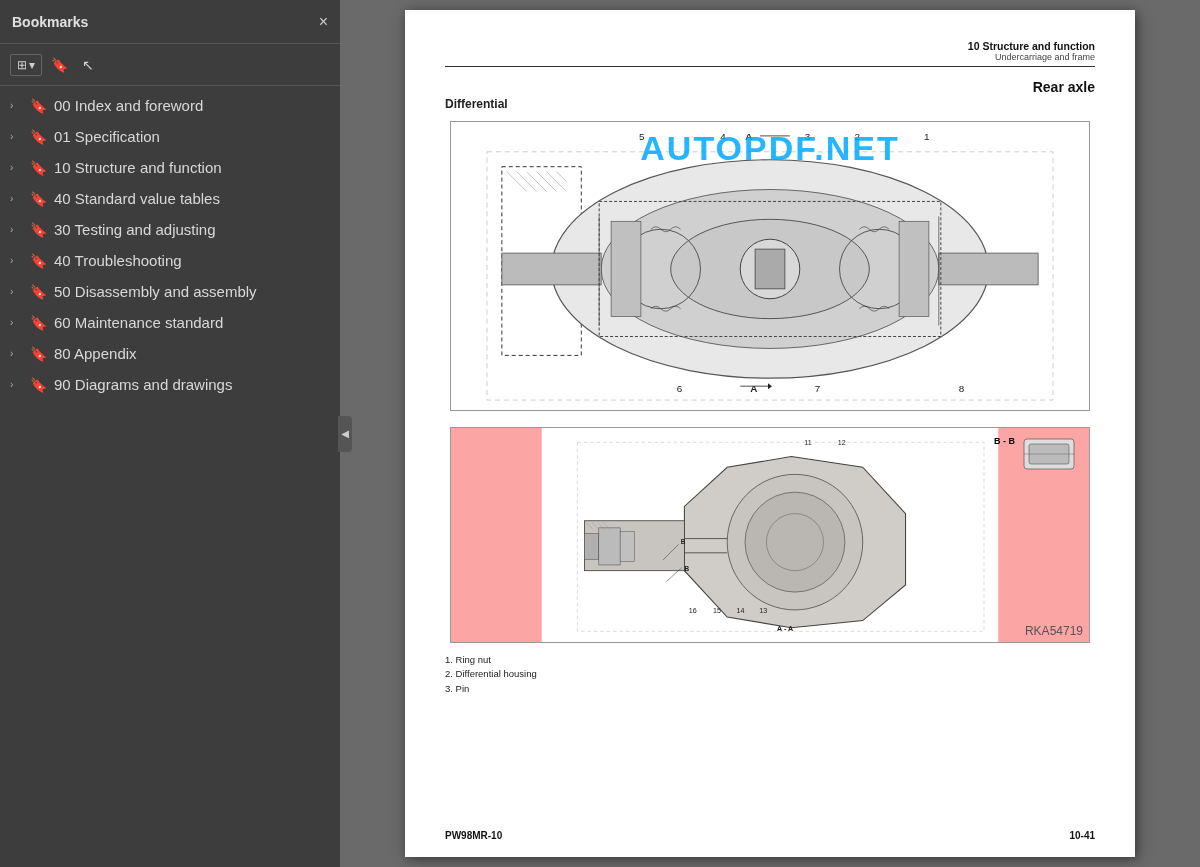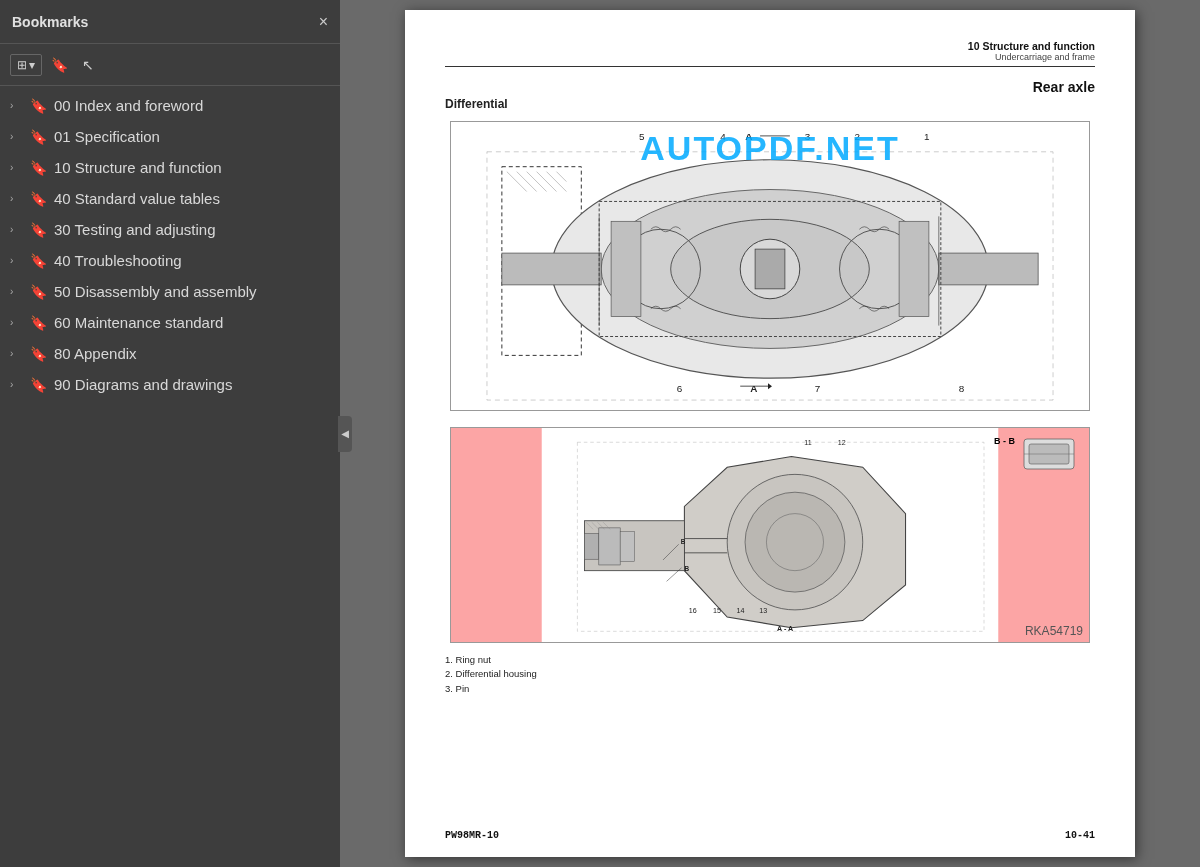--- a/index.html
+++ b/index.html
@@ -264,21 +264,20 @@
 
     
     .page-footer {
       position: absolute;
       bottom: 16px;
       left: 40px;
       right: 40px;
       display: flex;
       justify-content: space-between;
       align-items: flex-end;
-      font-family: Liberation Mono, monospace;
     }
 
     .footer-left {
       font-size: 10px;
       font-weight: bold;
       color: #111;
     }
 
     .footer-right {
       font-size: 10px;

